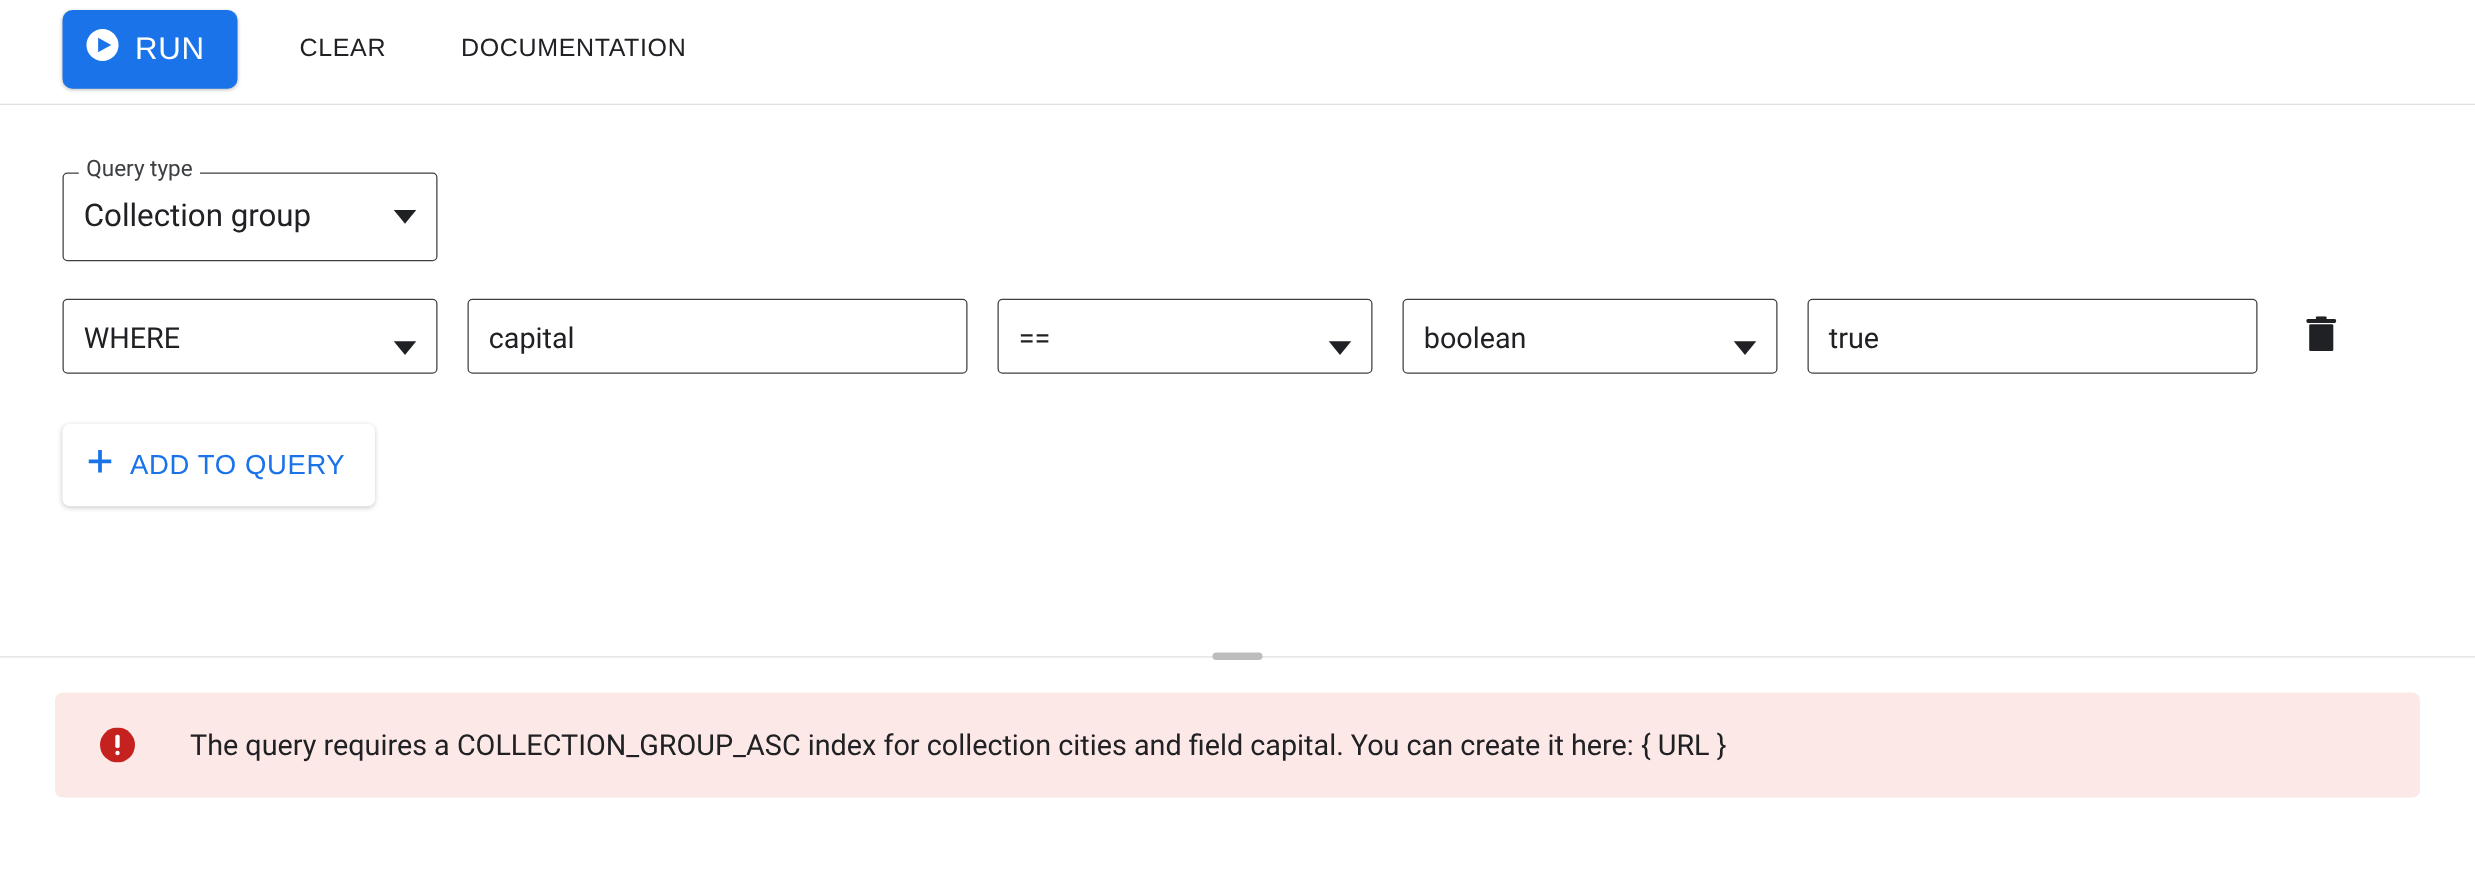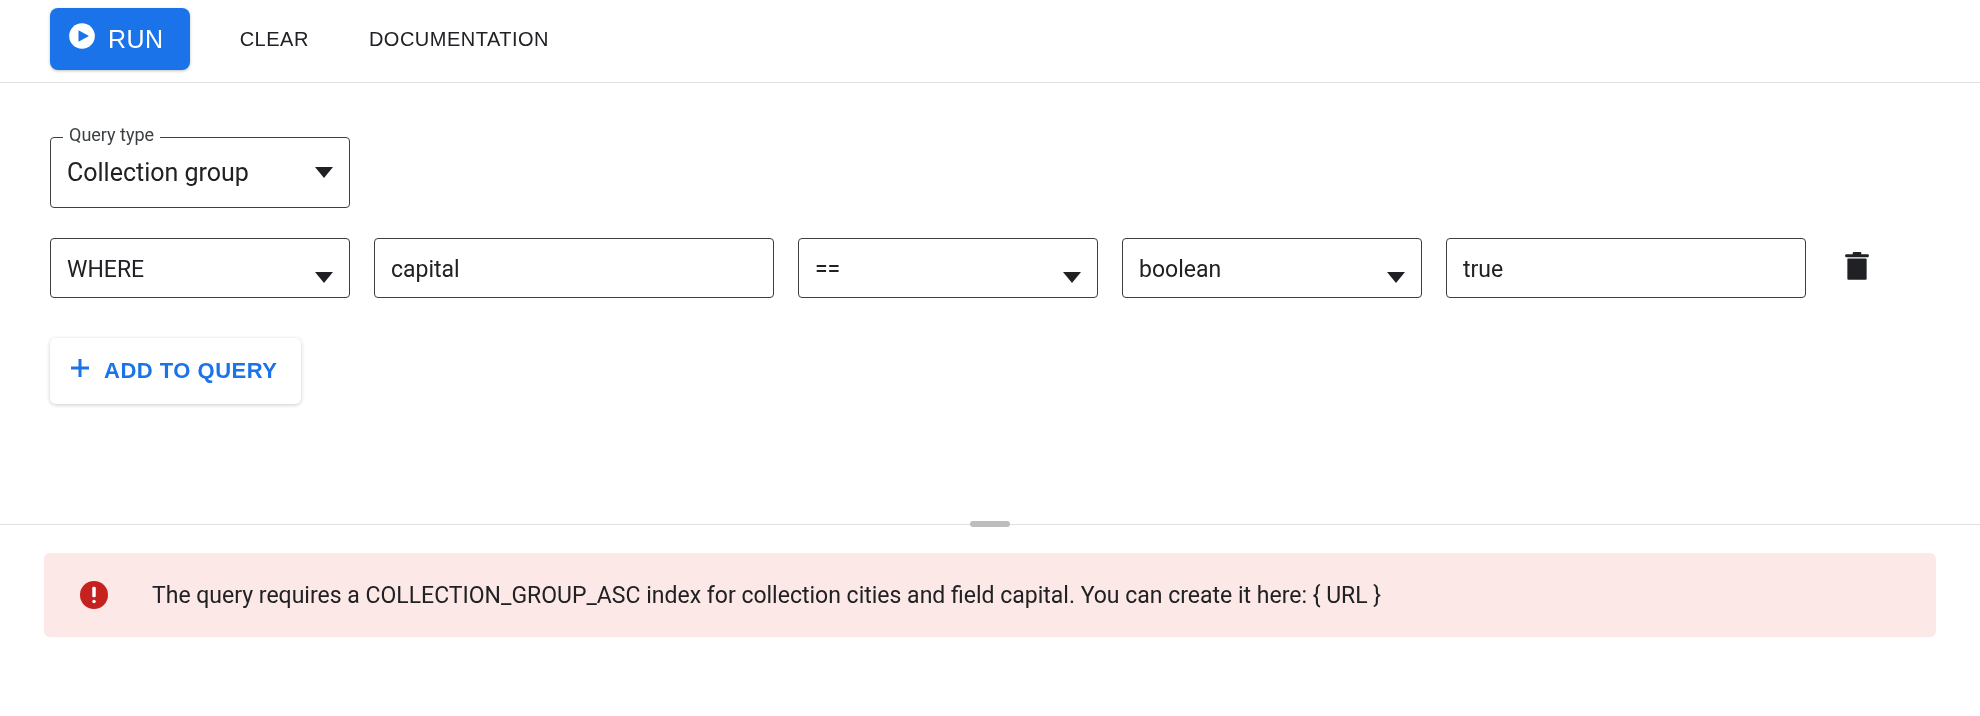--- a/index.html
+++ b/index.html
@@ -124,21 +124,21 @@
   .add-btn {
     display: inline-flex;
     align-items: center;
     gap: 12px;
     background: #fff;
     border: none;
     border-radius: 6px;
     box-shadow: 0 1px 4px rgba(0,0,0,0.2);
     padding: 18px 24px 18px 18px;
     font-size: 22px;
-    font-weight: 700;
+    font-weight: 400;
     letter-spacing: 0.5px;
     color: #1a73e8;
     cursor: pointer;
     margin-top: 40px;
     justify-content: space-between;
   }
   .add-btn svg { width: 24px; height: 24px; }
   .divider-handle {
     border-top: 1px solid #e0e0e0;
     margin-top: 80px;

